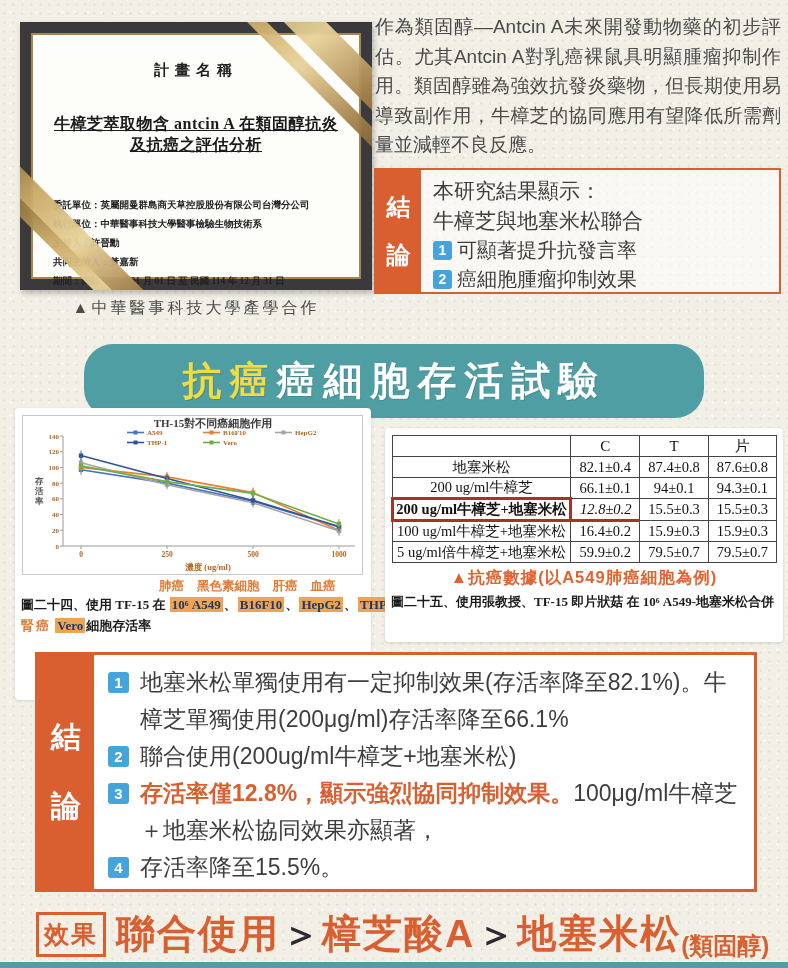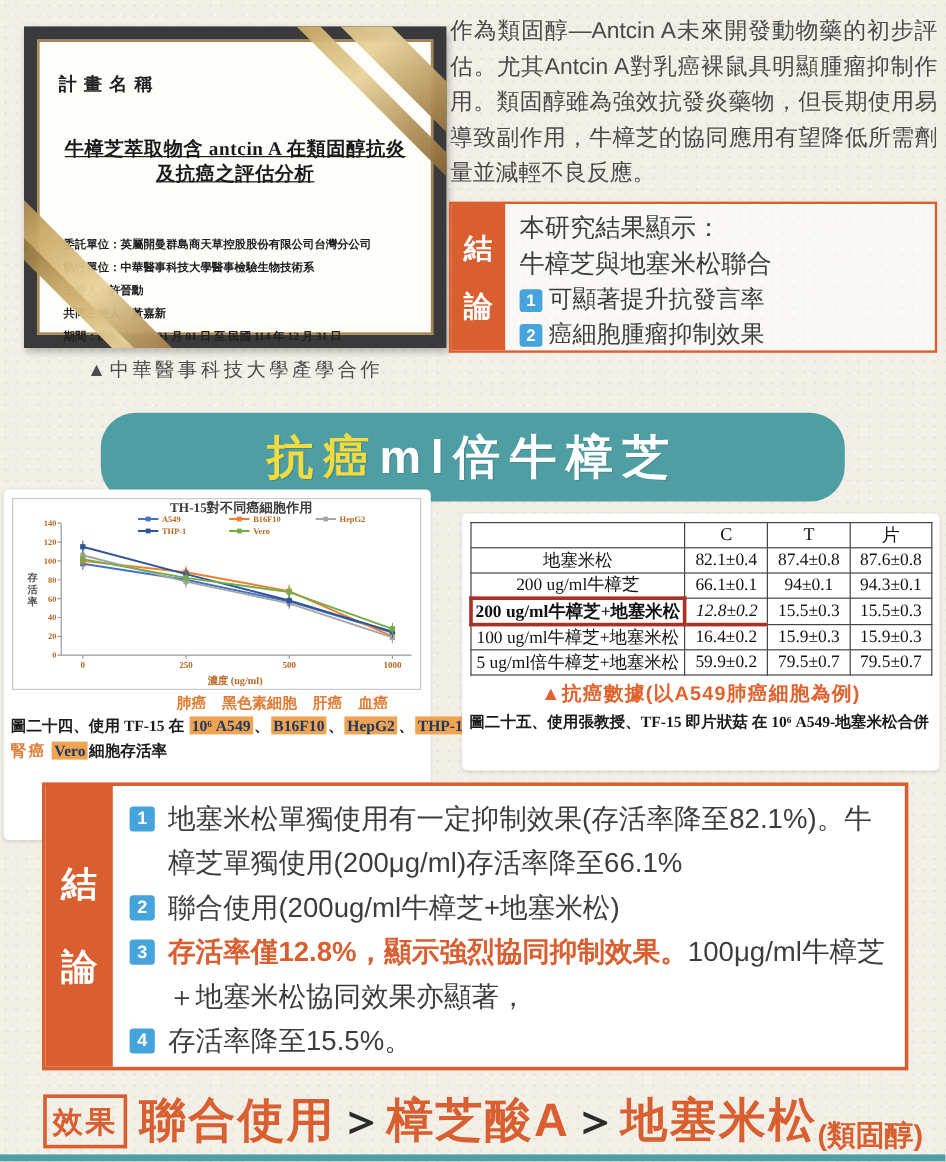--- a/index.html
+++ b/index.html
@@ -22,21 +22,21 @@
   .certificate {
     position:absolute; left:20px; top:22px; width:352px; height:268px;
     background:#3a3a3c; padding:11px; overflow:hidden;
     box-shadow:2px 3px 6px rgba(0,0,0,.25);
   }
   .cert-paper {
     position:relative; width:100%; height:100%;
     background:#fdfdfa; border:2px solid #a8854e; padding:18px 16px 10px;
     font-family:"Liberation Serif", serif; color:#222;
   }
-  .cert-title { text-align:left; font-size:15px; font-weight:bold; letter-spacing:6px; margin-top:8px; }
+  .cert-title { text-align:center; font-size:15px; font-weight:bold; letter-spacing:6px; margin-top:8px; }
   .cert-project {
     text-align:center; font-size:16px; font-weight:bold; margin-top:34px;
     text-decoration:underline; letter-spacing:.5px; color:#1b1b1b;
   }
   .cert-lines { margin-top:40px; padding:0 4px; }
   .cert-line { font-size:9.5px; font-weight:bold; line-height:19px; color:#222; }
   .rib { position:absolute; background:linear-gradient(100deg,#6f5526 0%,#c9a966 28%,#e8d29a 50%,#a8854e 74%,#5e4720 100%); opacity:.95; }
   .rib-tr-a { width:300px; height:30px; top:-2px; right:-96px; transform:rotate(45deg); }
   .rib-tr-b { width:300px; height:14px; top:36px; right:-78px; transform:rotate(45deg); }
   .rib-bl-a { width:300px; height:26px; bottom:34px; left:-92px; transform:rotate(45deg); }
@@ -73,21 +73,21 @@
   .banner {
     position:absolute; left:84px; top:344px; width:620px; height:74px;
     background:#4f9ea3; border-radius:29px; display:flex; align-items:center; justify-content:center;
     font-size:39px; font-weight:bold; letter-spacing:8px; color:#fff;
     text-shadow:1px 1px 0 rgba(0,0,0,.12);
   }
   .banner .hl { color:#f2dc3f; }
 
   
   .left-panel {
-    position:absolute; left:3px; top:408px; width:356px; height:292px;
+    position:absolute; left:15px; top:408px; width:356px; height:292px;
     background:#fff; border-radius:4px; box-shadow:0 1px 3px rgba(0,0,0,.12);
   }
   .chart-box { margin:7px 7px 2px; border:1px solid #c9c9c9; width:341px; height:160px; background:#fff; }
   .fig24 { font-family:"Liberation Serif", serif; font-weight:bold; padding:1px 6px; }
   .fig24-top { display:flex; gap:13px; margin-left:138px; color:#e07b33; font-size:12.5px; white-space:nowrap; }
   .fig24-main { font-size:13px; color:#1c1c1c; margin-top:1px; white-space:nowrap; }
   .cap-hl { background:#f0a452; color:#1f3864; padding:0 2px; margin:0 1px; }
   .fig24-line3 { text-align:left; font-size:13px; color:#1c1c1c; margin-top:3px; }
   .orange-word { color:#e07b33; letter-spacing:2px; }
 
@@ -172,21 +172,21 @@
       </div>
       <div class="c1-item">
         <span class="numsq">2</span>
         <span>癌細胞腫瘤抑制效果</span>
       </div>
     </div>
   </div>
 
   <div class="banner">
     <span class="hl">抗癌</span>
-      <span>ml倍牛樟芝</span>
+      <span>癌細胞存活試驗</span>
   </div>
 
   <div class="left-panel">
     <div class="chart-box">
       <svg width="341" height="160" viewBox="0 0 341 160">
           <text x="190" y="11" font-size="11" fill="#3b3b3b" font-family="Liberation Serif, serif" text-anchor="middle" font-weight="bold">TH-15對不同癌細胞作用</text>
           <line x1="40" y1="20" x2="40" y2="130" stroke="#9a9a9a" stroke-width="1"></line>
           <line x1="40" y1="130" x2="332" y2="130" stroke="#9a9a9a" stroke-width="1"></line>
           <text x="36" y="132.5" font-size="7" fill="#b5651d" font-family="Liberation Serif, serif" text-anchor="end" font-weight="bold">0</text>
           <line x1="37" y1="130" x2="40" y2="130" stroke="#9a9a9a" stroke-width="1"></line>

